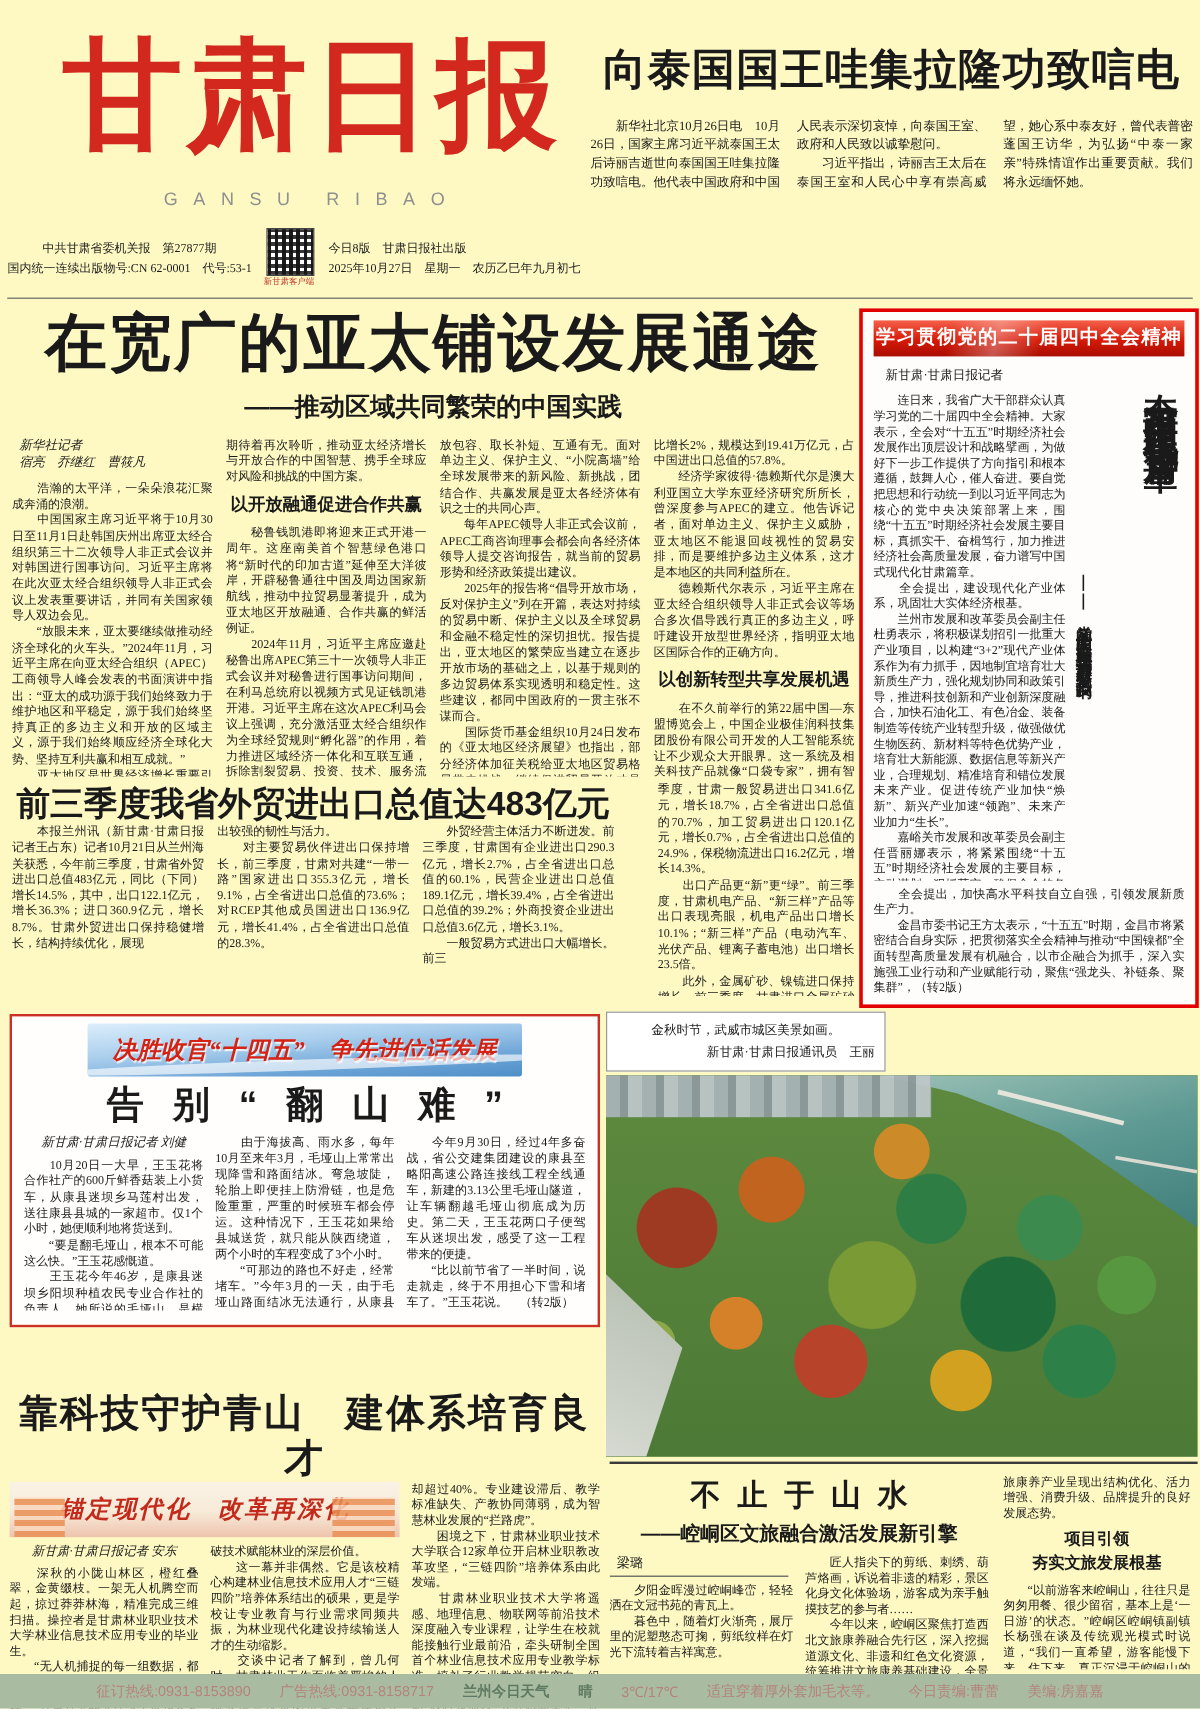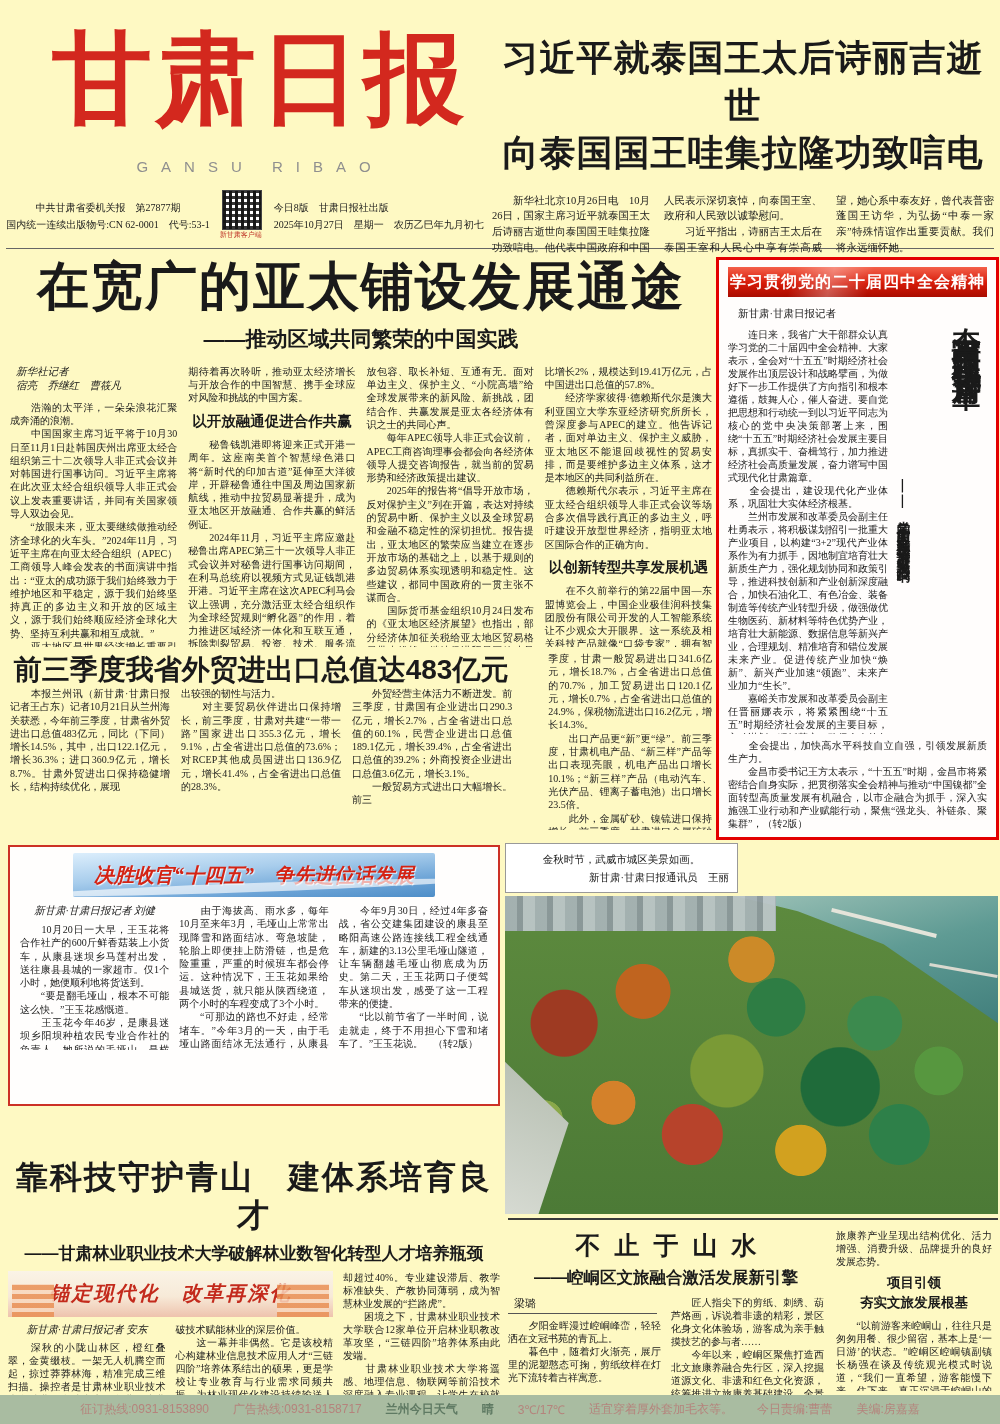--- a/index.html
+++ b/index.html
@@ -173,21 +173,20 @@
       <div class="qr-label">新甘肃客户端</div>
     </div>
     <div class="mi-right">
       <div>今日8版　甘肃日报社出版</div>
       <div>2025年10月27日　星期一　农历乙巳年九月初七</div>
     </div>
   </div>
   <div class="mast-divider"></div>
 
   <div id="thailand">
-    <div class="th-h">习近平就泰国王太后诗丽吉逝世</div>
     <div class="th-h">向泰国国王哇集拉隆功致唁电</div>
     <div class="th-body jt pre">　　新华社北京10月26日电　10月26日，国家主席习近平就泰国王太后诗丽吉逝世向泰国国王哇集拉隆功致唁电。他代表中国政府和中国人民表示深切哀悼，向泰国王室、政府和人民致以诚挚慰问。
 　　习近平指出，诗丽吉王太后在泰国王室和人民心中享有崇高威望，她心系中泰友好，曾代表普密蓬国王访华，为弘扬“中泰一家亲”特殊情谊作出重要贡献。我们将永远缅怀她。</div>
   </div>
 
   <div id="apec">
     <div class="apec-h">在宽广的亚太铺设发展通途</div>
     <div class="apec-sub">——推动区域共同繁荣的中国实践</div>
     <div class="apec-cols">
       <div class="col jt">
@@ -251,20 +250,21 @@
 　　一般贸易方式进出口大幅增长。前三</div>
       </div>
     </div>
     <div class="trade-col4 jt pre">季度，甘肃一般贸易进出口341.6亿元，增长18.7%，占全省进出口总值的70.7%，加工贸易进出口120.1亿元，增长0.7%，占全省进出口总值的24.9%，保税物流进出口16.2亿元，增长14.3%。
 　　出口产品更“新”更“绿”。前三季度，甘肃机电产品、“新三样”产品等出口表现亮眼，机电产品出口增长10.1%；“新三样”产品（电动汽车、光伏产品、锂离子蓄电池）出口增长23.5倍。
 　　此外，金属矿砂、镍锍进口保持增长，前三季度，甘肃进口金属矿砂增长13.1%；进口镍锍增长64.8%。</div>
   </div>
 
   <div id="fanshan">
     <div class="fs-banner">决胜收官“十四五”　争先进位话发展</div>
+    <div class="fs-h">告别“翻山难”</div>
     <div class="fs-cols">
       <div class="col jt">
         <div class="fs-byline">新甘肃·甘肃日报记者 刘健</div>
         <div class="pre">　　10月20日一大早，王玉花将合作社产的600斤鲜香菇装上小货车，从康县迷坝乡马莲村出发，送往康县县城的一家超市。仅1个小时，她便顺利地将货送到。
 　　“要是翻毛垭山，根本不可能这么快。”王玉花感慨道。
 　　王玉花今年46岁，是康县迷坝乡阳坝种植农民专业合作社的负责人。她所说的毛垭山，是横亘在康县县城与大堡、云台、大南峪、迷坝等康县北部四个乡镇之间的一处天然屏障。</div>
       </div>
       <div class="col jt pre">　　由于海拔高、雨水多，每年10月至来年3月，毛垭山上常常出现降雪和路面结冰。弯急坡陡，轮胎上即便挂上防滑链，也是危险重重，严重的时候班车都会停运。这种情况下，王玉花如果给县城送货，就只能从陕西绕道，两个小时的车程变成了3个小时。
 　　“可那边的路也不好走，经常堵车。”今年3月的一天，由于毛垭山路面结冰无法通行，从康县县城送完木耳后，王玉花绕道陕西返回迷坝，不料半路遇到严重堵车，被迫返回县城住了一晚。
 　　改善通行条件，成为包括王玉花在内的数万康县北部群众的共同心愿。</div>
@@ -285,21 +285,20 @@
     <div class="ph-trees"></div>
     <div class="ph-water"></div>
     <div class="ph-bridge1"></div>
     <div class="ph-bridge2"></div>
     <div class="ph-city"></div>
     <div class="ph-plaza"></div>
   </div>
 
   <div id="forest">
     <div class="fo-h">靠科技守护青山　建体系培育良才</div>
-    <div class="fo-sub">——甘肃林业职业技术大学破解林业数智化转型人才培养瓶颈</div>
     <div class="fo-body">
       <div class="fo-left">
         <div class="fo-banner">锚定现代化　改革再深化</div>
         <div class="fo-cols">
           <div class="fo-col jt">
             <div class="fo-byline">新甘肃·甘肃日报记者 安东</div>
             <div class="pre">　　深秋的小陇山林区，橙红叠翠，金黄缀枝。一架无人机腾空而起，掠过莽莽林海，精准完成三维扫描。操控者是甘肃林业职业技术大学林业信息技术应用专业的毕业生。
 　　“无人机捕捉的每一组数据，都会实时汇入智慧云平台，为林区生态保护、资源管理插上科技翅膀。”甘肃林业职业技术大学相关负责人的一句话，点</div>
           </div>
           <div class="fo-col jt pre">破技术赋能林业的深层价值。

